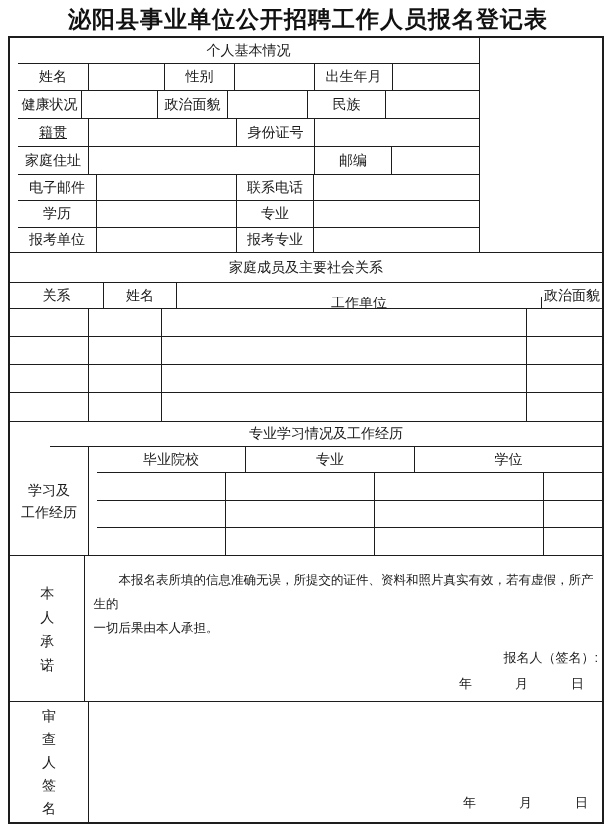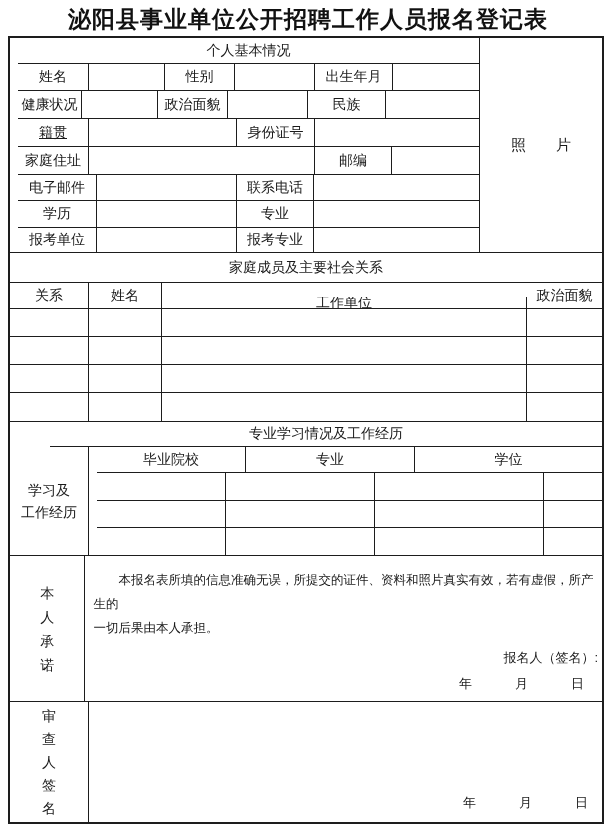--- a/index.html
+++ b/index.html
@@ -98,28 +98,27 @@
         <div class="c" style="width:77px;">专业</div>
         <div class="c nb grow"></div>
       </div>
       <div class="row nb grow">
         <div class="c" style="width:79px;">报考单位</div>
         <div class="c" style="width:140px;"></div>
         <div class="c" style="width:77px;">报考专业</div>
         <div class="c nb grow"></div>
       </div>
     </div>
-    <div class="photo grow">照　　片</div>
   </div>
 
   <div class="row" style="height:30px;">
     <div class="c nb grow sechdr">家庭成员及主要社会关系</div>
   </div>
   <div class="row" style="height:26px;">
-    <div class="c" style="width:79px;">关系</div>
+    <div class="c" style="width:94px;">关系</div>
     <div class="c" style="width:73px;">姓名</div>
     <div class="c" style="width:365px;margin-top:14px;">工作单位</div>
     <div class="c nb grow">政治面貌</div>
   </div>
   <div class="row" style="height:28px;">
     <div class="c" style="width:79px;"></div>
     <div class="c" style="width:73px;"></div>
     <div class="c" style="width:365px;"></div>
     <div class="c nb grow"></div>
   </div>

